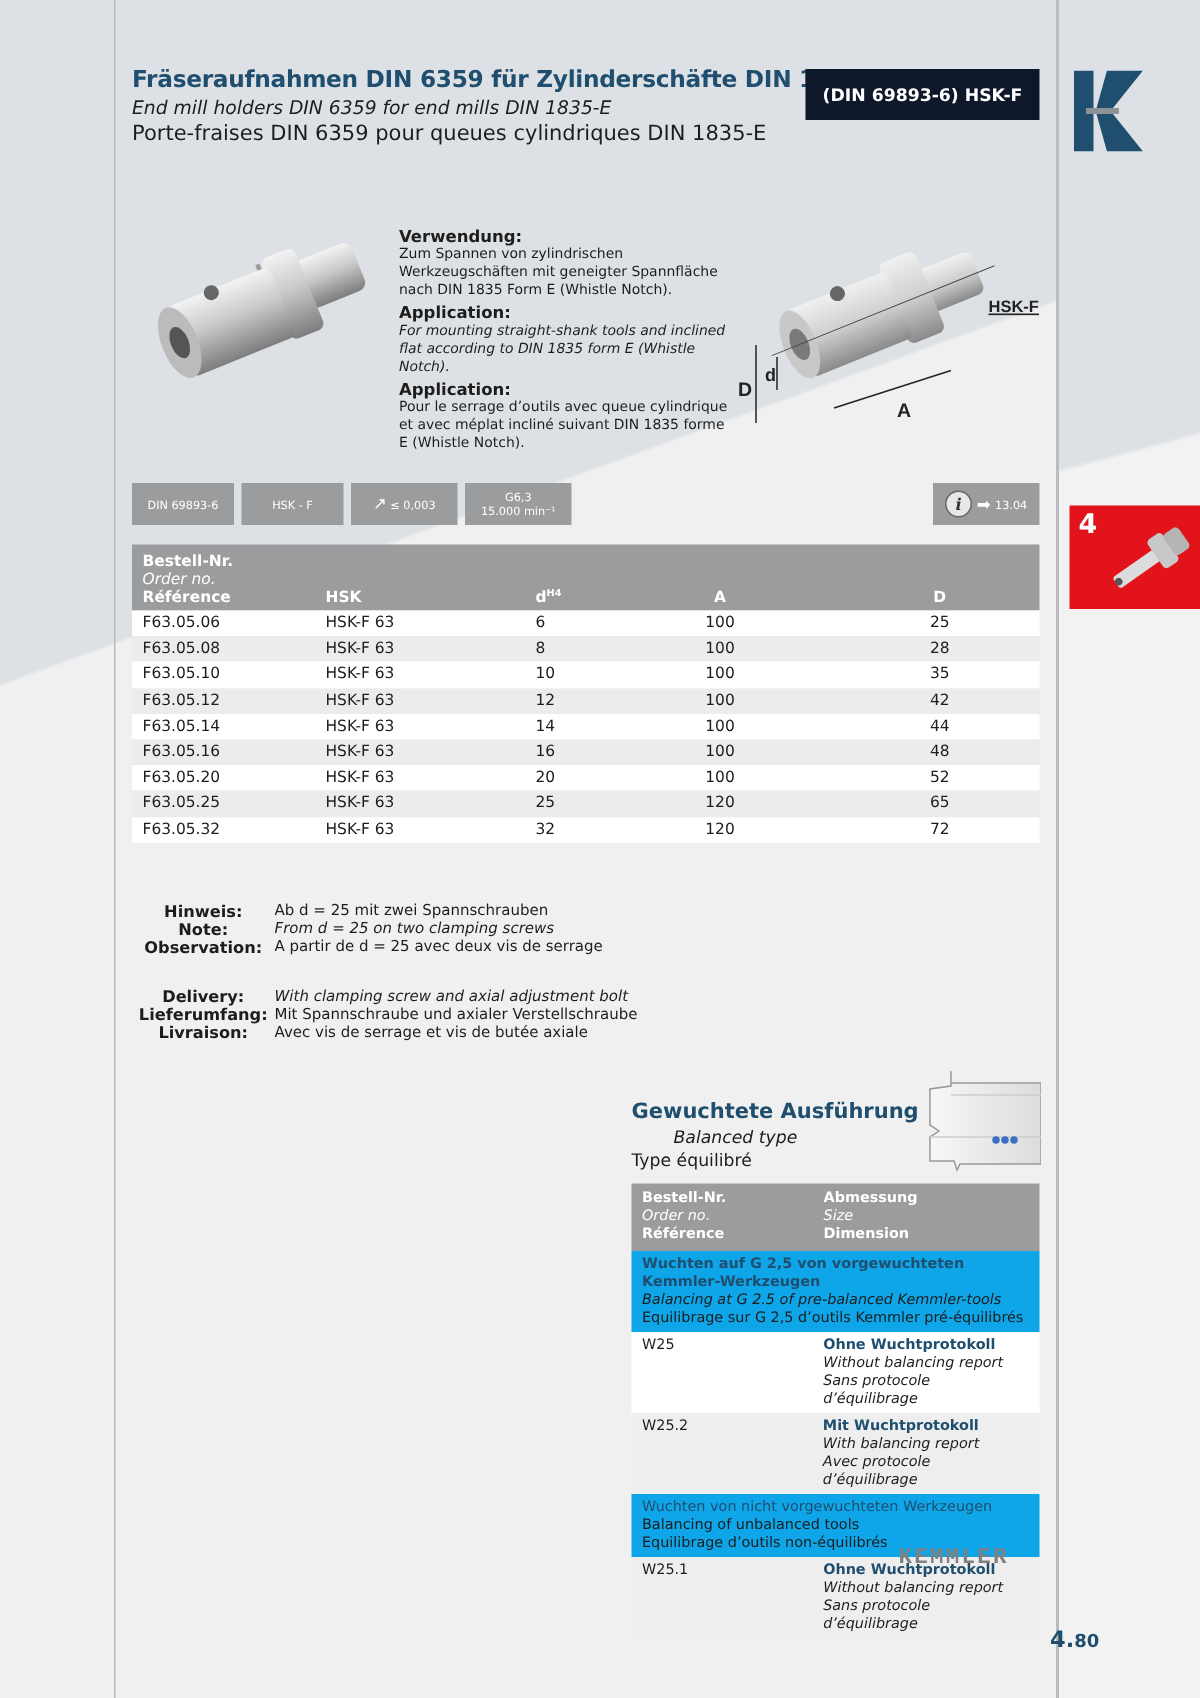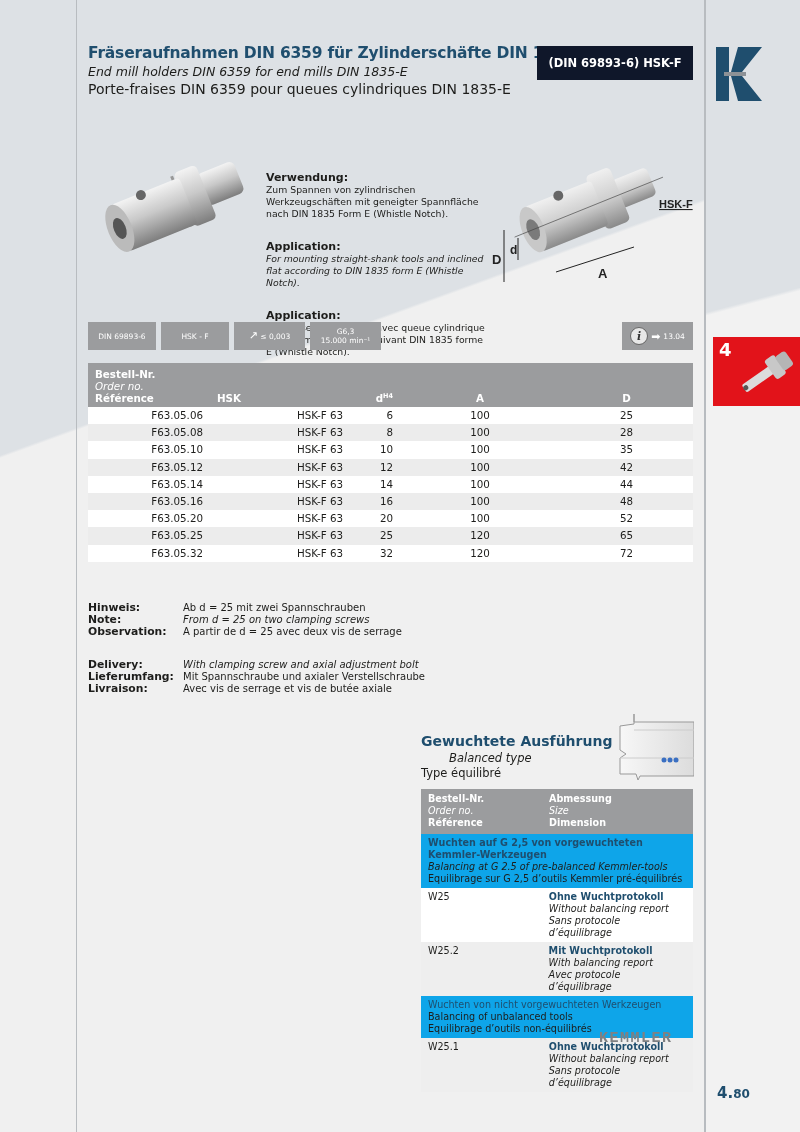--- a/index.html
+++ b/index.html
@@ -28,21 +28,21 @@
 
   .std-badge {
     position: absolute; left: 537px; top: 46px; width: 156px; height: 34px;
     background: #0f172a; color: #fff; font-size: 11.5px; font-weight: bold;
     display: flex; align-items: center; justify-content: center;
   }
   .logo { position: absolute; left: 716px; top: 47px; width: 46px; height: 54px; }
 
   .photo { position: absolute; left: 88px; top: 148px; width: 172px; height: 130px; }
   .usage { position: absolute; left: 266px; top: 151px; width: 225px; font-size: 9.3px; line-height: 12px; }
-  .usage .h { font-weight: bold; font-size: 11px; line-height: 13px; margin-top: 20px; }
+  .usage .h { font-weight: bold; font-size: 11px; line-height: 13px; }
   .usage .it { font-style: italic; }
   .usage .blk { margin-bottom: 2px; }
   .drawing { position: absolute; left: 474px; top: 142px; width: 230px; height: 165px; }
 
   .specs { position: absolute; left: 88px; top: 322px; display: flex; gap: 5px; }
   .spec-box {
     width: 68px; height: 28px; background: #9b9c9e; color: #fff;
     font-size: 7.5px; display: flex; flex-direction: column; align-items: center; justify-content: center;
     text-align: center; line-height: 9px;
   }
@@ -64,28 +64,28 @@
   }
   .chapter-num { position: absolute; left: 6px; top: 2px; color: #fff; font-weight: bold; font-size: 18px; }
 
   .main-table { position: absolute; left: 88px; top: 363px; width: 605px; border-collapse: collapse; font-size: 10.3px; }
   .main-table thead th {
     background: #9b9c9e; color: #fff; font-weight: bold; text-align: left; vertical-align: bottom;
     padding: 4px 7px 3px; line-height: 12px; height: 44px;
   }
   .main-table thead th .it { font-style: italic; font-weight: normal; }
   .main-table th.c, .main-table td.c { text-align: center; }
-  .main-table th.r, .main-table td.r { text-align: right; }
-  .main-table td { padding: 0 7px; height: 17.2px; line-height: 17px; text-align: right; }
+  .main-table th.r, .main-table td.r { }
+  .main-table td { padding: 0 7px; height: 17.2px; line-height: 17px; }
   .main-table tbody tr:nth-child(odd) td { background: #ffffff; }
   .main-table tbody tr:nth-child(even) td { background: #ececec; }
   sup { font-size: 6.5px; vertical-align: 4px; }
 
   .notes { position: absolute; left: 88px; top: 602px; font-size: 10px; line-height: 12.2px; }
-  .note-row { display: flex; }
+  .note-row { display: flex; text-align: center; }
   .note-label { width: 95px; font-weight: bold; font-size: 10.8px; }
   .note-text.it { font-style: italic; }
   .notes .gap { height: 20px; }
 
   .bal-title-block { position: absolute; left: 421px; top: 733px; }
   .bal-de { font-size: 14px; font-weight: bold; color: #1f4e6e; }
   .bal-en { font-size: 11.5px; font-style: italic; margin-top: 2px; margin-left: 28px; }
   .bal-fr { font-size: 11.5px; margin-top: 1px; }
   .bal-graphic { position: absolute; left: 612px; top: 714px; width: 82px; height: 68px; }
 
@@ -98,21 +98,21 @@
   .bal-section { background: #0ea5e9; padding: 3px 7px; line-height: 12px; }
   .bal-section .blue { color: #1f4e6e; font-weight: bold; }
   .bal-section .it { font-style: italic; }
   .bal-row { display: flex; padding: 3px 7px; line-height: 12px; background: #eeeeee; }
   .bal-row.alt { background: #ffffff; }
   .bal-row .code { width: 121px; }
   .bal-row .blue { color: #1f4e6e; font-weight: bold; }
   .bal-row .it { font-style: italic; }
 
   .brand { position: absolute; left: 599px; top: 1030px; font-size: 15px; font-weight: bold; color: #7f8082; letter-spacing: 1.5px; font-family: Liberation Mono, monospace; }
-  .page-num { position: absolute; left: 717px; top: 1084px; color: #1f4e6e; font-weight: bold; font-size: 15px; }
+  .page-num { position: absolute; left: 700px; top: 1084px; color: #1f4e6e; font-weight: bold; font-size: 15px; }
   .page-num small { font-size: 12px; }
 </style>
 </head>
 <body>
 
 <div class="page-bg"></div>
 <div class="left-rule"></div>
 <div class="right-strip"></div>
 <div class="right-rule"></div>
 

